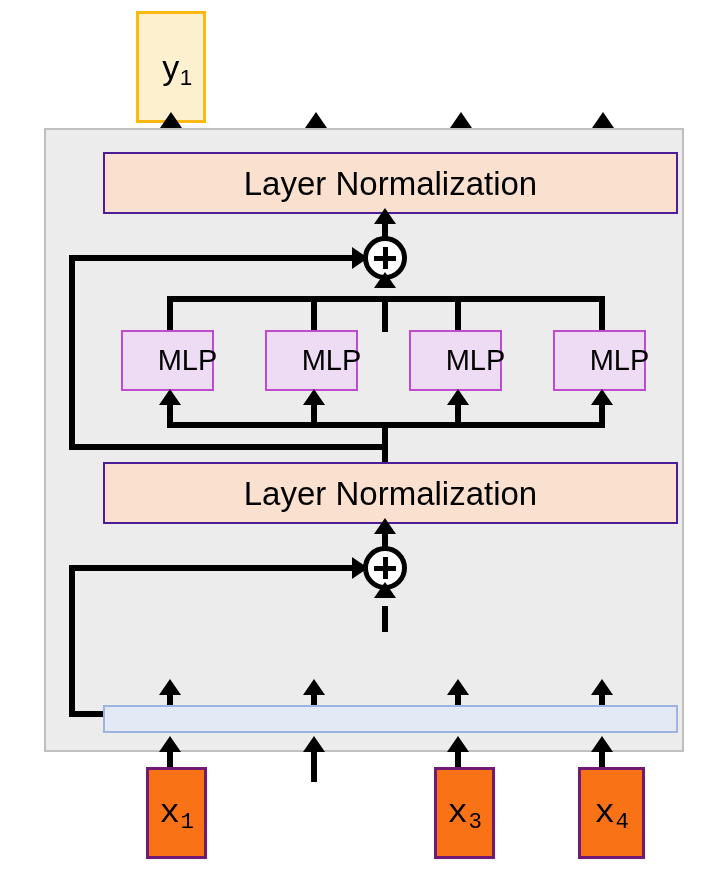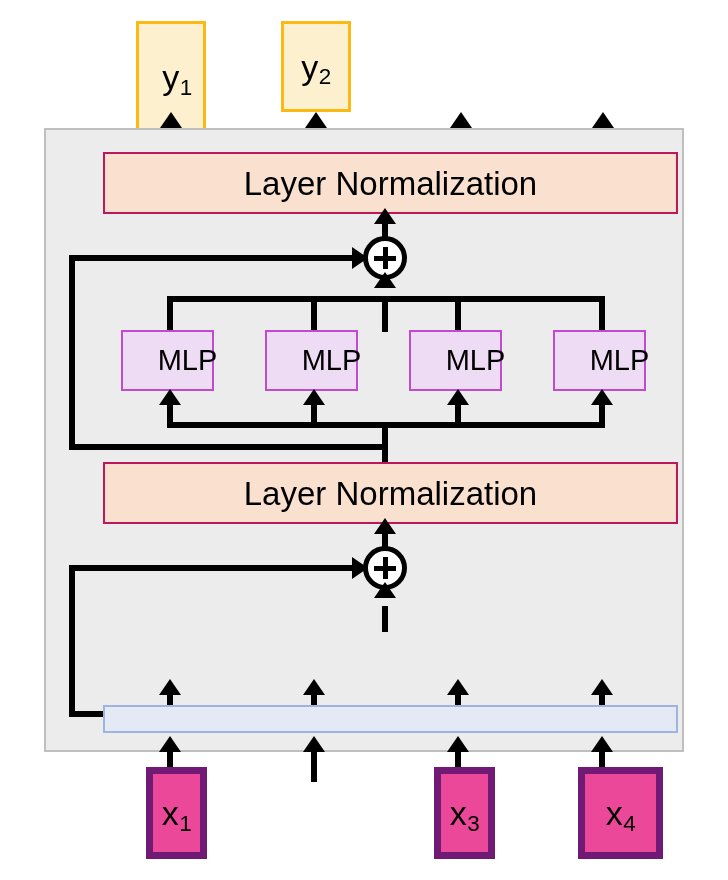--- a/index.html
+++ b/index.html
@@ -34,37 +34,38 @@
   }
   
   .token-box {
     font-size: 34px;
   }
   .token-out {
     background: #fdf0ce;
     border: 3px solid #fcb813;
   }
   .token-in {
-    background: #ec4899;
-    border: 7px solid #701a75;
+    background: #f97316;
+    border: 3px solid #701a75;
+    font-family: Liberation Mono, monospace;
   }
   .token-box sub {
     font-size: 0.66em;
     vertical-align: baseline;
     position: relative;
     top: 0.26em;
     left: 0.02em;
   }
   
   .bar {
     font-size: 33px;
   }
   .layernorm {
     background: #fae0ce;
-    border: 2px solid #be185d;
+    border: 2px solid #4c1d95;
   }
   .attention {
     background: #e2efd9;
     border: 2px solid #69ab46;
   }
   .embed-bar {
     background: #e4e9f6;
     border: 2px solid #9db3e0;
   }
   .mlp {
@@ -116,28 +117,23 @@
   }
   .add-node .plus-v {
     top: 6px; bottom: 6px; left: 15px; width: 5px;
   }
 </style>
 </head>
 <body>
 
 <div id="canvas">
 
-  <div class="node token-box token-out" style="left:136px; top:21px; width:70px; height:112px;padding-left:12px;">
+  <div class="node token-box token-out" style="left:136px; top:11px; width:70px; height:112px;padding-left:12px;">
     <span>
       <span>y</span><sub>1</sub>
-    </span>
-  </div>
-  <div class="node token-box token-out" style="left:281px; top:21px; width:70px; height:91px;">
-    <span>
-      <span>y</span><sub>2</sub>
     </span>
   </div>
 
   <div class="wire wire-v" style="left:168px; top:118px; height:40px;"></div>
   <div class="arrowhead" style="left:160px; top:112px;"></div>
   <div class="wire wire-v" style="left:313px; top:118px; height:40px;"></div>
   <div class="arrowhead" style="left:305px; top:112px;"></div>
   <div class="wire wire-v" style="left:458px; top:118px; height:40px;"></div>
   <div class="arrowhead" style="left:450px; top:112px;"></div>
   <div class="wire wire-v" style="left:600px; top:118px; height:40px;"></div>
@@ -242,19 +238,19 @@
   <div class="node token-box token-in" style="left:146px; top:767px; width:61px; height:92px;">
     <span>
       <span>x</span><sub>1</sub>
     </span>
   </div>
   <div class="node token-box token-in" style="left:434px; top:767px; width:61px; height:92px;">
     <span>
       <span>x</span><sub>3</sub>
     </span>
   </div>
-  <div class="node token-box token-in" style="left:578px; top:767px; width:85px; height:92px;">
+  <div class="node token-box token-in" style="left:578px; top:767px; width:67px; height:92px;">
     <span>
       <span>x</span><sub>4</sub>
     </span>
   </div>
 
 </div>
 
 </body></html>

